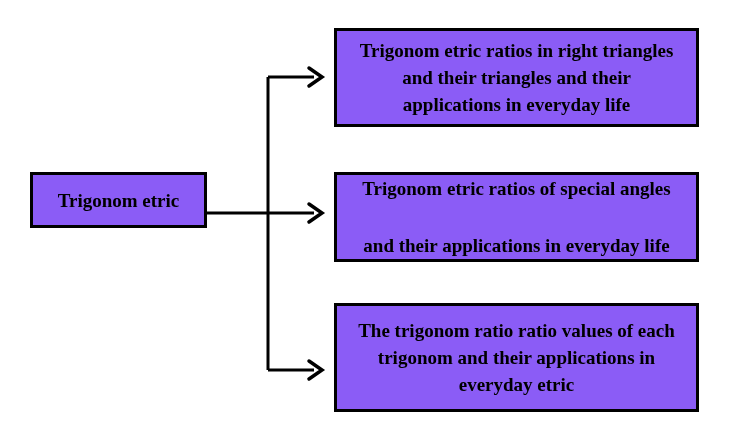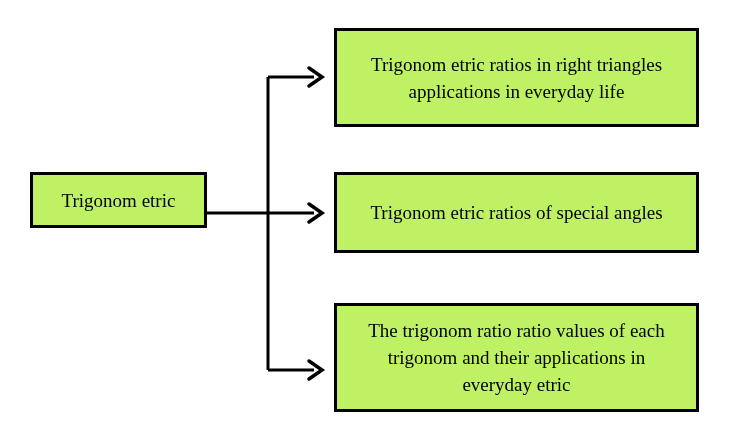--- a/index.html
+++ b/index.html
@@ -20,35 +20,36 @@
     position: absolute;
     left: 0;
     top: 0;
     width: 732px;
     height: 446px;
   }
   .box {
     position: absolute;
     box-sizing: border-box;
     border: 3px solid #000000;
-    background: #bef264;
+    background: #8b5cf6;
     display: flex;
     flex-direction: column;
     align-items: center;
     justify-content: center;
     text-align: center;
     font-size: 19px;
     line-height: 27px;
+    font-weight: bold;
   }
   .box .line {
     white-space: nowrap;
   }
   .box-root   { left: 30px;  top: 172px; width: 177px; height: 56px; }
   .box-node-0 { left: 334px; top: 28px;  width: 365px; height: 99px; }
-  .box-node-1 { left: 334px; top: 172px; width: 365px; height: 81px; }
+  .box-node-1 { left: 334px; top: 172px; width: 365px; height: 90px; justify-content: space-between; }
   .box-node-2 { left: 334px; top: 303px; width: 365px; height: 109px; }
 </style>
 </head>
 <body>
 
 <div class="canvas">
 
   <svg class="connector-svg" viewBox="0 0 732 446" xmlns="http://www.w3.org/2000/svg">
 
     <path d="M 207 213 H 314" stroke="#000000" stroke-width="3" fill="none"></path>
@@ -63,25 +64,27 @@
     <path d="M 309 204 L 322 213 L 309 222" stroke="#000000" stroke-width="3.5" fill="none" stroke-linecap="round" stroke-linejoin="miter"></path>
     <path d="M 309 361 L 322 370 L 309 379" stroke="#000000" stroke-width="3.5" fill="none" stroke-linecap="round" stroke-linejoin="miter"></path>
   </svg>
 
   <div class="box box-root">
     <div class="line">Trigonom etric</div>
   </div>
 
   <div class="box box-node-0">
     <div class="line">Trigonom etric ratios in right triangles</div>
+    <div class="line">and their triangles and their</div>
     <div class="line">applications in everyday life</div>
   </div>
 
   <div class="box box-node-1">
     <div class="line">Trigonom etric ratios of special angles</div>
+    <div class="line">and their applications in everyday life</div>
   </div>
 
   <div class="box box-node-2">
     <div class="line">The trigonom ratio ratio values of each</div>
     <div class="line">trigonom and their applications in</div>
     <div class="line">everyday etric</div>
   </div>
 
 </div>
 

